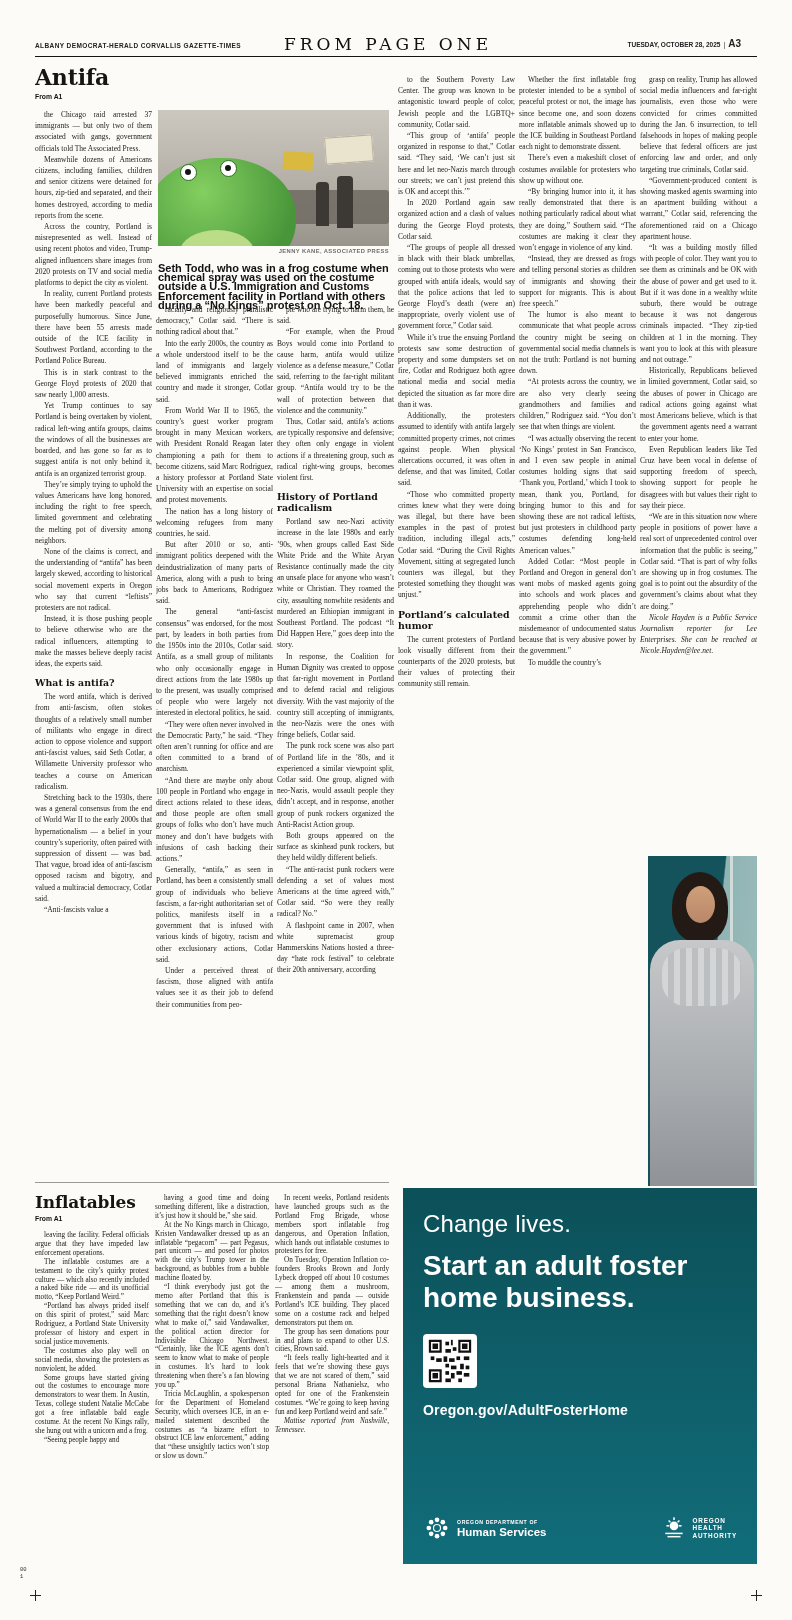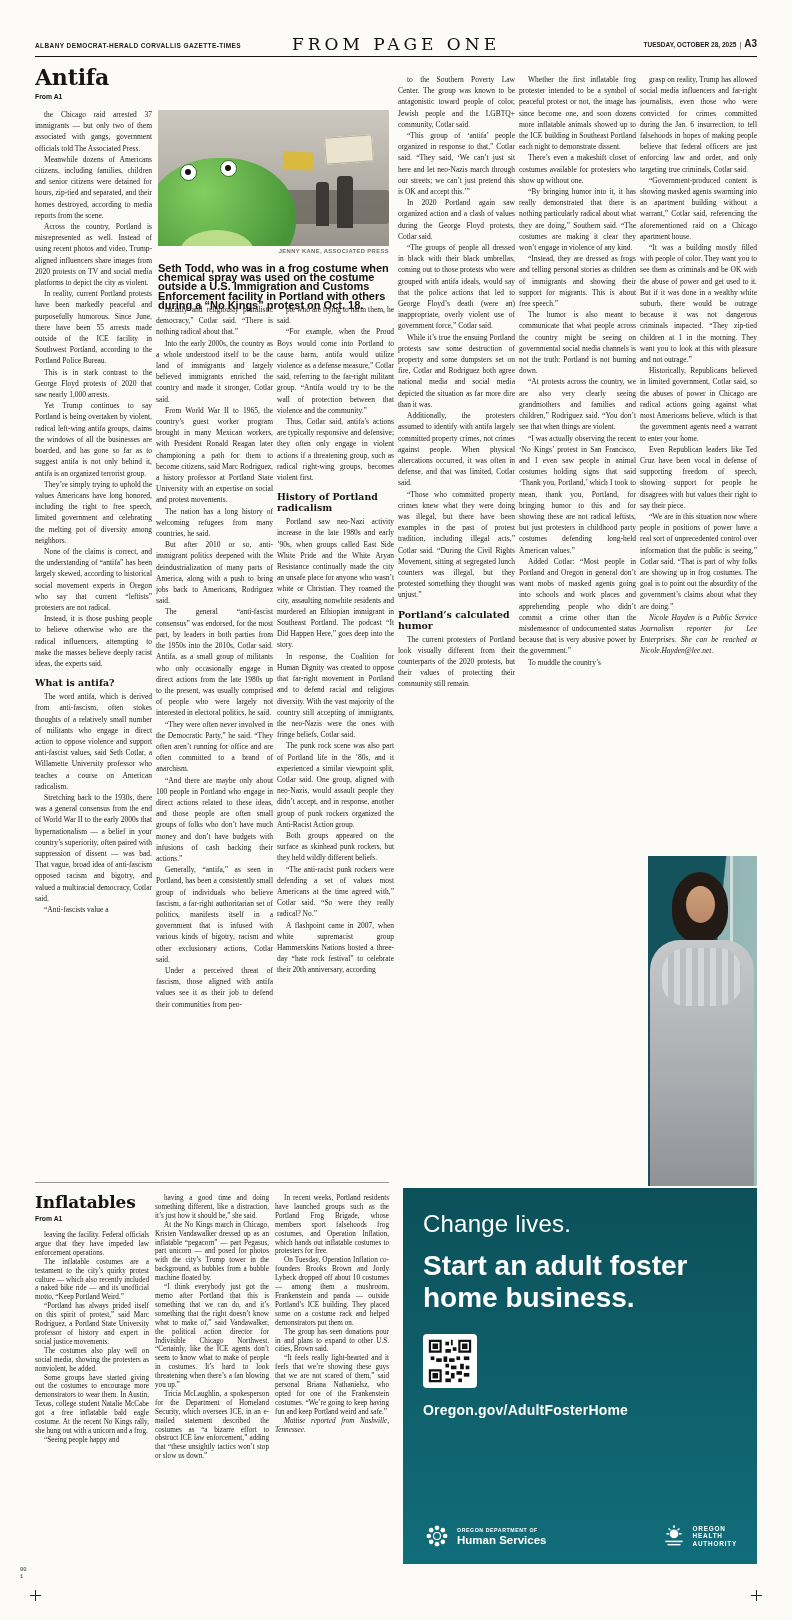--- a/index.html
+++ b/index.html
@@ -1,20 +1,20 @@
 <!DOCTYPE html>
 <html lang="en"><head>
 <meta charset="utf-8">
 <style>
   html,body{margin:0;padding:0}
   body{width:792px;height:1620px;background:#cfcfcf;font-family:"Liberation Serif",serif}
   .page{position:relative;width:792px;height:1620px;background:#fcfbf8;overflow:hidden;color:#161514}
 
   
-  .hdr{position:absolute;left:35px;right:35px;top:28px;height:26px}
+  .hdr{position:absolute;left:35px;right:51px;top:28px;height:26px}
   .hdr-left{position:absolute;left:0;bottom:5px;font-family:"Liberation Sans",sans-serif;font-size:6.5px;font-weight:bold;letter-spacing:.4px;color:#222}
   .hdr-center{position:absolute;left:0;right:0;bottom:0;text-align:center;font-family:"DejaVu Serif",serif;font-size:17px;letter-spacing:4px;color:#101010}
   .hdr-right{position:absolute;right:0;bottom:5px;font-family:"Liberation Sans",sans-serif;font-size:6.5px;font-weight:bold;color:#222}
   .hdr-right .hdr-div{margin:0 3px;color:#777}
   .hdr-right .hdr-page{font-size:10px}
   .hdr-rule{position:absolute;left:35px;right:35px;top:56px;border-top:1.4px solid #141414}
 
   
   .headline{font-family:"DejaVu Serif",serif;font-size:22px;font-weight:700;letter-spacing:-.2px;margin:2px 0 0}
   .fromtag{font-family:"Liberation Sans",sans-serif;font-size:6.8px;font-weight:bold;margin:3px 0 9px;color:#111}
@@ -50,21 +50,21 @@
   .inflat .headline{font-size:17px}
   .inflat .bp{font-size:7.2px;line-height:8.9px}
   .inflat .pt-top{padding-top:4px}
 
   
   .ad{position:absolute;left:403px;top:1188px;width:354px;height:376px;background:linear-gradient(180deg,#0c5059,#116d7a);color:#fff;padding:22px 20px;box-sizing:border-box;font-family:"Liberation Sans",sans-serif}
   .ad-tag{font-size:24px;font-weight:400;letter-spacing:.2px}
   .ad-head{font-size:28px;font-weight:bold;line-height:1.15;margin-top:12px;max-width:316px}
   .ad-qr{margin-top:20px;width:54px;height:54px;background:#fff;border-radius:4px;display:flex;align-items:center;justify-content:center}
   .ad-url{font-size:14px;font-weight:bold;margin-top:14px;letter-spacing:.2px}
-  .ad-logos{position:absolute;left:20px;right:20px;bottom:14px;display:flex;justify-content:space-between;align-items:center}
+  .ad-logos{position:absolute;left:20px;right:20px;bottom:22px;display:flex;justify-content:space-between;align-items:center}
   .logo{display:flex;align-items:center;gap:6px}
   .logo-t1{font-size:5.2px;letter-spacing:.6px;font-weight:bold}
   .logo-t2{font-size:11.5px;font-weight:bold;margin-top:1px}
   .oha-text div{font-size:6.4px;font-weight:bold;letter-spacing:.8px;line-height:7.6px}
 
   
   .ad-photo{position:absolute;left:648px;top:856px;width:109px;height:330px;overflow:hidden;z-index:3;background:linear-gradient(96deg,#14535c 0,#14535c 54%,#8fb4b4 55%,#9fbebc 100%)}
   .wp-doorline{position:absolute;left:82px;top:0;bottom:0;width:3px;background:#e9ece9;opacity:.7}
   .wp-hair{position:absolute;left:24px;top:16px;width:56px;height:70px;background:#231a15;border-radius:50% 50% 42% 42%}
   .wp-face{position:absolute;left:38px;top:30px;width:29px;height:37px;background:linear-gradient(#cf9f79,#b9876a);border-radius:50%}
@@ -210,21 +210,21 @@
             <p class="bp">“Seeing people happy and</p>
           </div>
       </div>
       <div class="col pt-top">
           <p class="bp">having a good time and doing something different, like a distraction, it’s just how it should be,” she said.</p>
           <p class="bp">At the No Kings march in Chicago, Kristen Vandawalker dressed up as an inflatable “pegacorn” — part Pegasus, part unicorn — and posed for photos with the city’s Trump tower in the background, as bubbles from a bubble machine floated by.</p>
           <p class="bp">“I think everybody just got the memo after Portland that this is something that we can do, and it’s something that the right doesn’t know what to make of,” said Vandawalker, the political action director for Indivisible Chicago Northwest. “Certainly, like the ICE agents don’t seem to know what to make of people in costumes. It’s hard to look threatening when there’s a fan blowing you up.”</p>
           <p class="bp">Tricia McLaughlin, a spokesperson for the Department of Homeland Security, which oversees ICE, in an e-mailed statement described the costumes as “a bizarre effort to obstruct ICE law enforcement,” adding that “these unsightly tactics won’t stop or slow us down.”</p>
         </div>
       <div class="col pt-top">
-          <p class="bp">In recent weeks, Portland residents have launched groups such as the Portland Frog Brigade, whose members sport falsehoods frog costumes, and Operation Inflation, which hands out inflatable costumes to protesters for free.</p>
+          <p class="bp">In recent weeks, Portland residents have launched groups such as the Portland Frog Brigade, whose members sport inflatable frog dangerous, and Operation Inflation, which hands out inflatable costumes to protesters for free.</p>
           <p class="bp">On Tuesday, Operation Inflation co-founders Brooks Brown and Jordy Lybeck dropped off about 10 costumes — among them a mushroom, Frankenstein and panda — outside Portland’s ICE building. They placed some on a costume rack and helped demonstrators put them on.</p>
           <p class="bp">The group has seen donations pour in and plans to expand to other U.S. cities, Brown said.</p>
           <p class="bp">“It feels really light-hearted and it feels that we’re showing these guys that we are not scared of them,” said personal Briana Nathanielsz, who opted for one of the Frankenstein costumes. “We’re going to keep having fun and keep Portland weird and safe.”</p>
           <p class="bp bi">Mattise reported from Nashville, Tennessee.</p>
         </div>
     </div>
   </section>
 
   <aside class="ad-photo">
     <div class="wp-doorline"></div>

